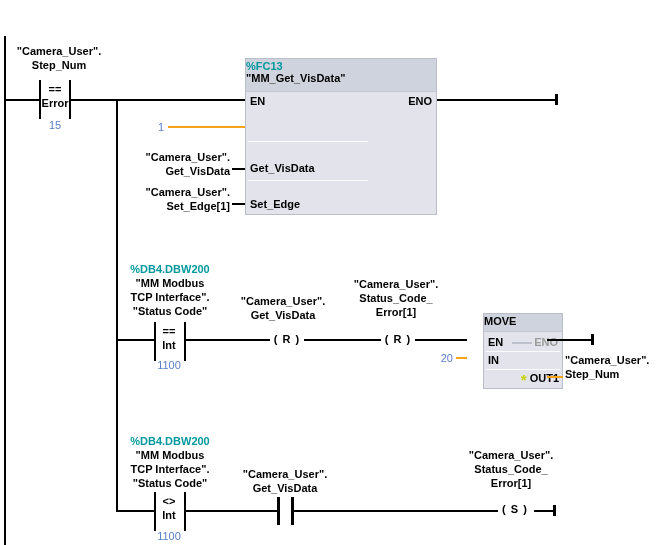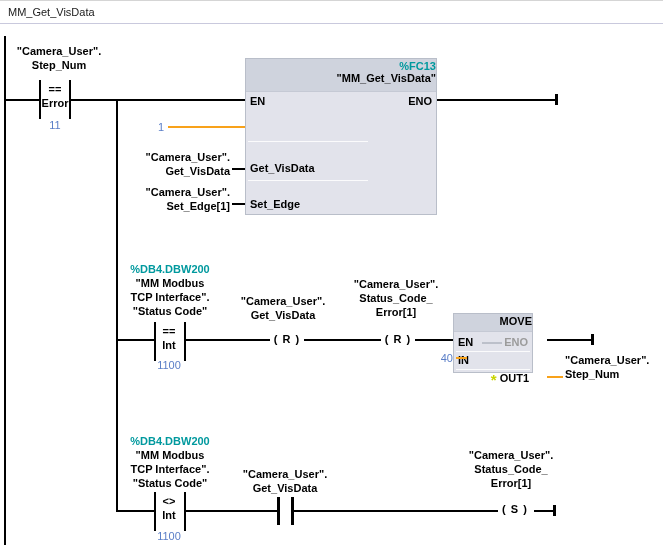--- a/index.html
+++ b/index.html
@@ -18,46 +18,43 @@
   
   .t{position:absolute;font-weight:bold;white-space:pre-line;line-height:14px;}
   .c{text-align:center;}
   .r{text-align:right;}
   .teal{color:#00999E;}
   .blue{color:#5A7EC7;font-weight:normal;}
   .gray{color:#9B9B9B;}
   
   .blk{position:absolute;background:#E2E3EB;border:1px solid #B9BEC9;box-sizing:border-box;}
   .hdr{position:absolute;left:0;top:0;right:0;background:#CFD3DD;border-bottom:1px solid #C5C9D4;
-       text-align:right;font-weight:bold;}
+       text-align:left;font-weight:bold;}
   .pin{position:absolute;font-weight:bold;white-space:pre-line;line-height:14px;}
   .sep{position:absolute;height:1px;background:rgba(255,255,255,.85);}
   .outrow{position:absolute;display:flex;align-items:center;gap:3px;font-weight:bold;}
   .star{color:#C9D400;font-size:15px;font-weight:bold;transform:translateY(2px);line-height:10px;}
   .coil{font-size:11px;letter-spacing:1px;}
 </style>
 </head>
 <body>
 
 <div id="app">
 
-  <div class="tabbar">
-    <div class="tablabel">MM_Get_VisData</div>
-  </div>
 
   <div class="v" style="left:4px;top:36px;height:509px;"></div>
 
   <div class="t c" style="left:6px;top:44px;width:106px;">"Camera_User".
 Step_Num</div>
   <div class="h" style="left:4px;top:99px;width:36px;"></div>
   <div class="v" style="left:39px;top:80px;height:39px;"></div>
   <div class="v" style="left:69px;top:80px;height:39px;"></div>
   <div class="t c" style="left:37px;top:82px;width:36px;">==</div>
   <div class="t c" style="left:37px;top:96px;width:36px;">Error</div>
-  <div class="t c blue" style="left:37px;top:118px;width:36px;">11</div>
+  <div class="t c blue" style="left:37px;top:118px;width:36px;">15</div>
   <div class="h" style="left:71px;top:99px;width:174px;"></div>
   <div class="v" style="left:116px;top:99px;height:413px;"></div>
 
   <div class="blk" style="left:245px;top:58px;width:192px;height:157px;">
     <div class="hdr" style="height:32px;">
       <div class="teal" style="margin-top:1px;">%FC13</div>
       <div>"MM_Get_VisData"</div>
     </div>
     <div class="pin" style="left:4px;top:35px;">EN</div>
     <div class="pin" style="right:4px;top:35px;">ENO</div>
@@ -93,37 +90,37 @@
   <div class="t c coil" style="left:268px;top:332px;width:38px;">( R )</div>
   <div class="t c" style="left:227px;top:294px;width:112px;">"Camera_User".
 Get_VisData</div>
   <div class="h" style="left:304px;top:339px;width:77px;"></div>
   <div class="t c coil" style="left:379px;top:332px;width:38px;">( R )</div>
   <div class="t c" style="left:337px;top:277px;width:118px;">"Camera_User".
 Status_Code_
 Error[1]</div>
   <div class="h" style="left:415px;top:339px;width:52px;"></div>
 
-  <div class="blk" style="left:453px;top:313px;width:80px;height:60px;">
+  <div class="blk" style="left:483px;top:313px;width:80px;height:76px;">
     <div class="hdr" style="height:17px;">
       <div style="margin-top:1px;">MOVE</div>
     </div>
     <div class="pin" style="left:4px;top:21px;">EN</div>
     <div class="pin gray" style="right:4px;top:21px;">ENO</div>
     <div class="dash" style="left:28px;top:28px;width:20px;"></div>
     <div class="sep" style="left:2px;top:37px;width:74px;"></div>
     <div class="pin" style="left:4px;top:39px;">IN</div>
     <div class="sep" style="left:2px;top:55px;width:74px;"></div>
     <div class="outrow" style="right:3px;top:58px;">
       <span class="star">*</span>
       <span>OUT1</span>
     </div>
   </div>
 
-  <div class="t r blue" style="left:433px;top:351px;width:20px;">40</div>
+  <div class="t r blue" style="left:433px;top:351px;width:20px;">20</div>
   <div class="h o" style="left:456px;top:357px;width:11px;"></div>
   <div class="h" style="left:547px;top:339px;width:46px;"></div>
   <div class="tick" style="left:591px;top:334px;"></div>
   <div class="h o" style="left:547px;top:376px;width:16px;"></div>
   <div class="t" style="left:565px;top:353px;width:95px;">"Camera_User".
 Step_Num</div>
 
   <div class="t c teal" style="left:108px;top:434px;width:124px;">%DB4.DBW200</div>
   <div class="t c" style="left:108px;top:448px;width:124px;">"MM Modbus
 TCP Interface".

